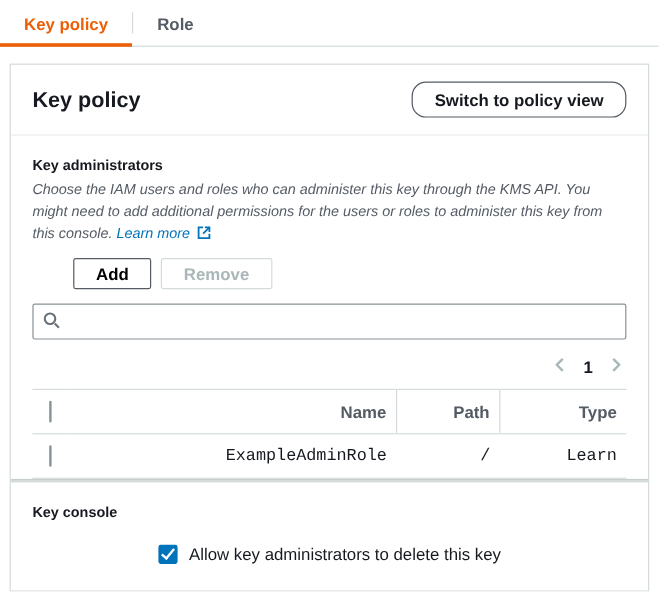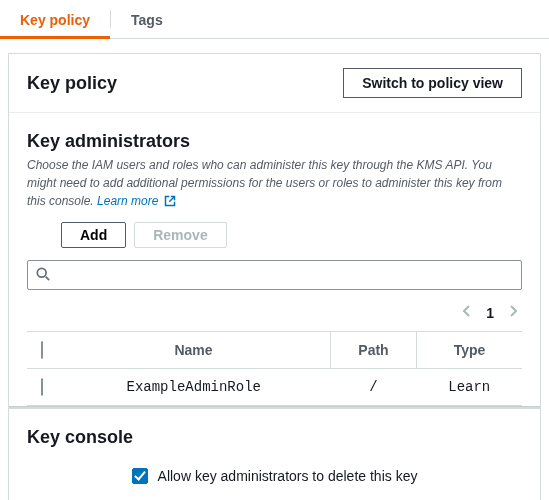--- a/index.html
+++ b/index.html
@@ -65,26 +65,26 @@
   }
   .h1 { font-size: 18px; font-weight: 700; }
   .btn {
     border: 1px solid #545b64;
     background: #fff;
     padding: 6px 18px;
     font-size: 14px;
     font-weight: 700;
     color: var(--text-dark);
     cursor: pointer;
-    border-radius: 0;
+    border-radius: 12px;
   }
   .section {
     padding: 18px 18px 0 18px;
   }
-  .h2 { font-size: 18px; font-weight: 700; margin-bottom: 4px; }
+  .h2 { font-size: 12px; font-weight: 700; margin-bottom: 4px; }
   .desc {
     font-size: 12px;
     color: var(--text-gray);
     line-height: 1.5;
     margin-bottom: 10px;
     font-style: italic;
   }
   .desc a { color: var(--link-blue); text-decoration: none; }
   .ext-icon { display:inline-block; vertical-align: -2px; margin-left: 2px;}
   .btnrow { display: flex; gap: 8px; margin-bottom: 12px; padding-left: 34px; }
@@ -128,21 +128,21 @@
     color: var(--text-light);
   }
   .pager .num { color: var(--text-dark); font-weight: 700; }
   .pager .chev { cursor: pointer; color: var(--border-dark); }
   table.tbl {
     width: 100%;
     border-collapse: collapse;
     font-size: 14px;
   }
   table.tbl th, table.tbl td {
-    text-align: center;
+    text-align: right;
     padding: 10px 8px;
   }
   table.tbl thead th {
     color: var(--text-gray);
     font-weight: 700;
     border-top: 1px solid var(--border-gray);
     border-bottom: 1px solid var(--border-gray);
     background: #fafafa00;
   }
   table.tbl thead th.sel, table.tbl tbody td.sel { width: 30px; text-align:center; }
@@ -195,21 +195,21 @@
   }
   .chk.empty::after{ display:none; }
   .chk-label { font-size: 14px; color: var(--text-dark); }
 </style>
 </head>
 <body>
 
 <div class="tabs">
   <div class="tab active">Key policy</div>
   <div class="tab-sep"></div>
-  <div class="tab">Tags</div>
+  <div class="tab">Role</div>
 </div>
 
 <div class="panel">
 
   <div class="panel-top">
     <div class="h1">Key policy</div>
     <button class="btn">Switch to policy view</button>
   </div>
 
   <div class="section">

